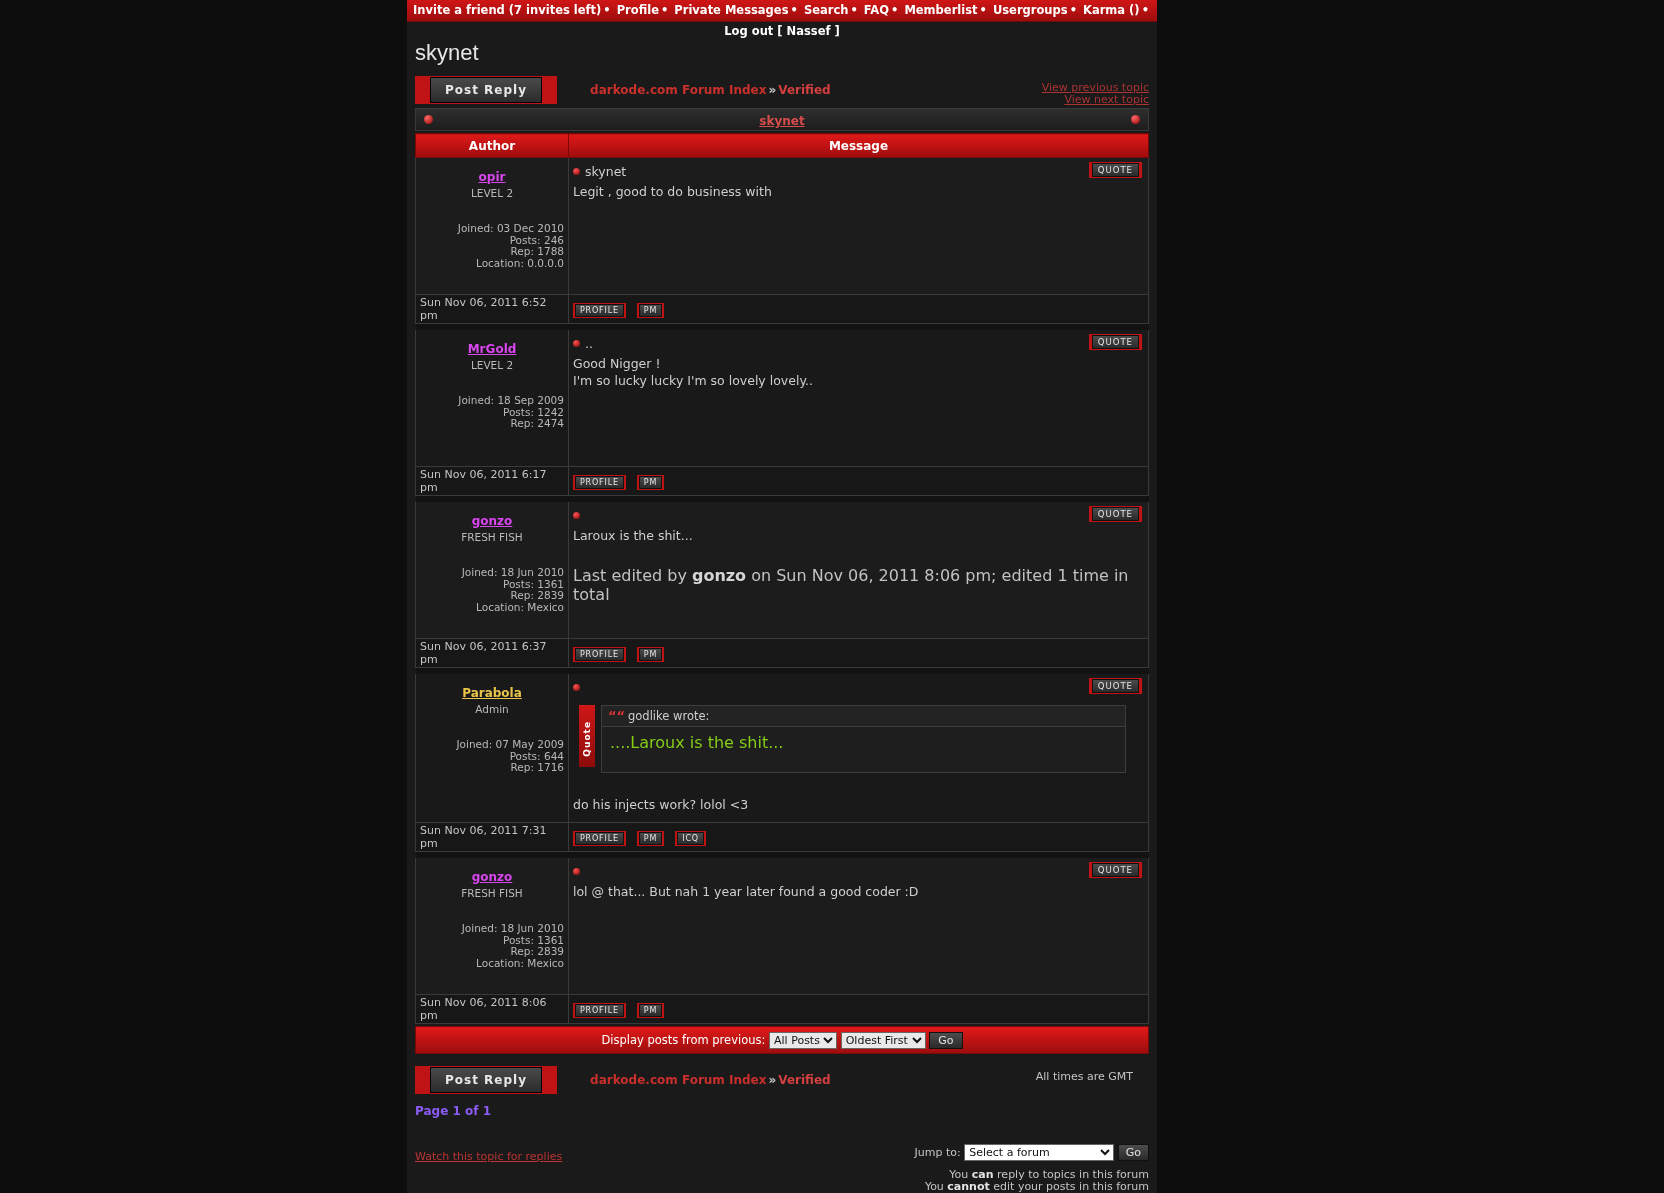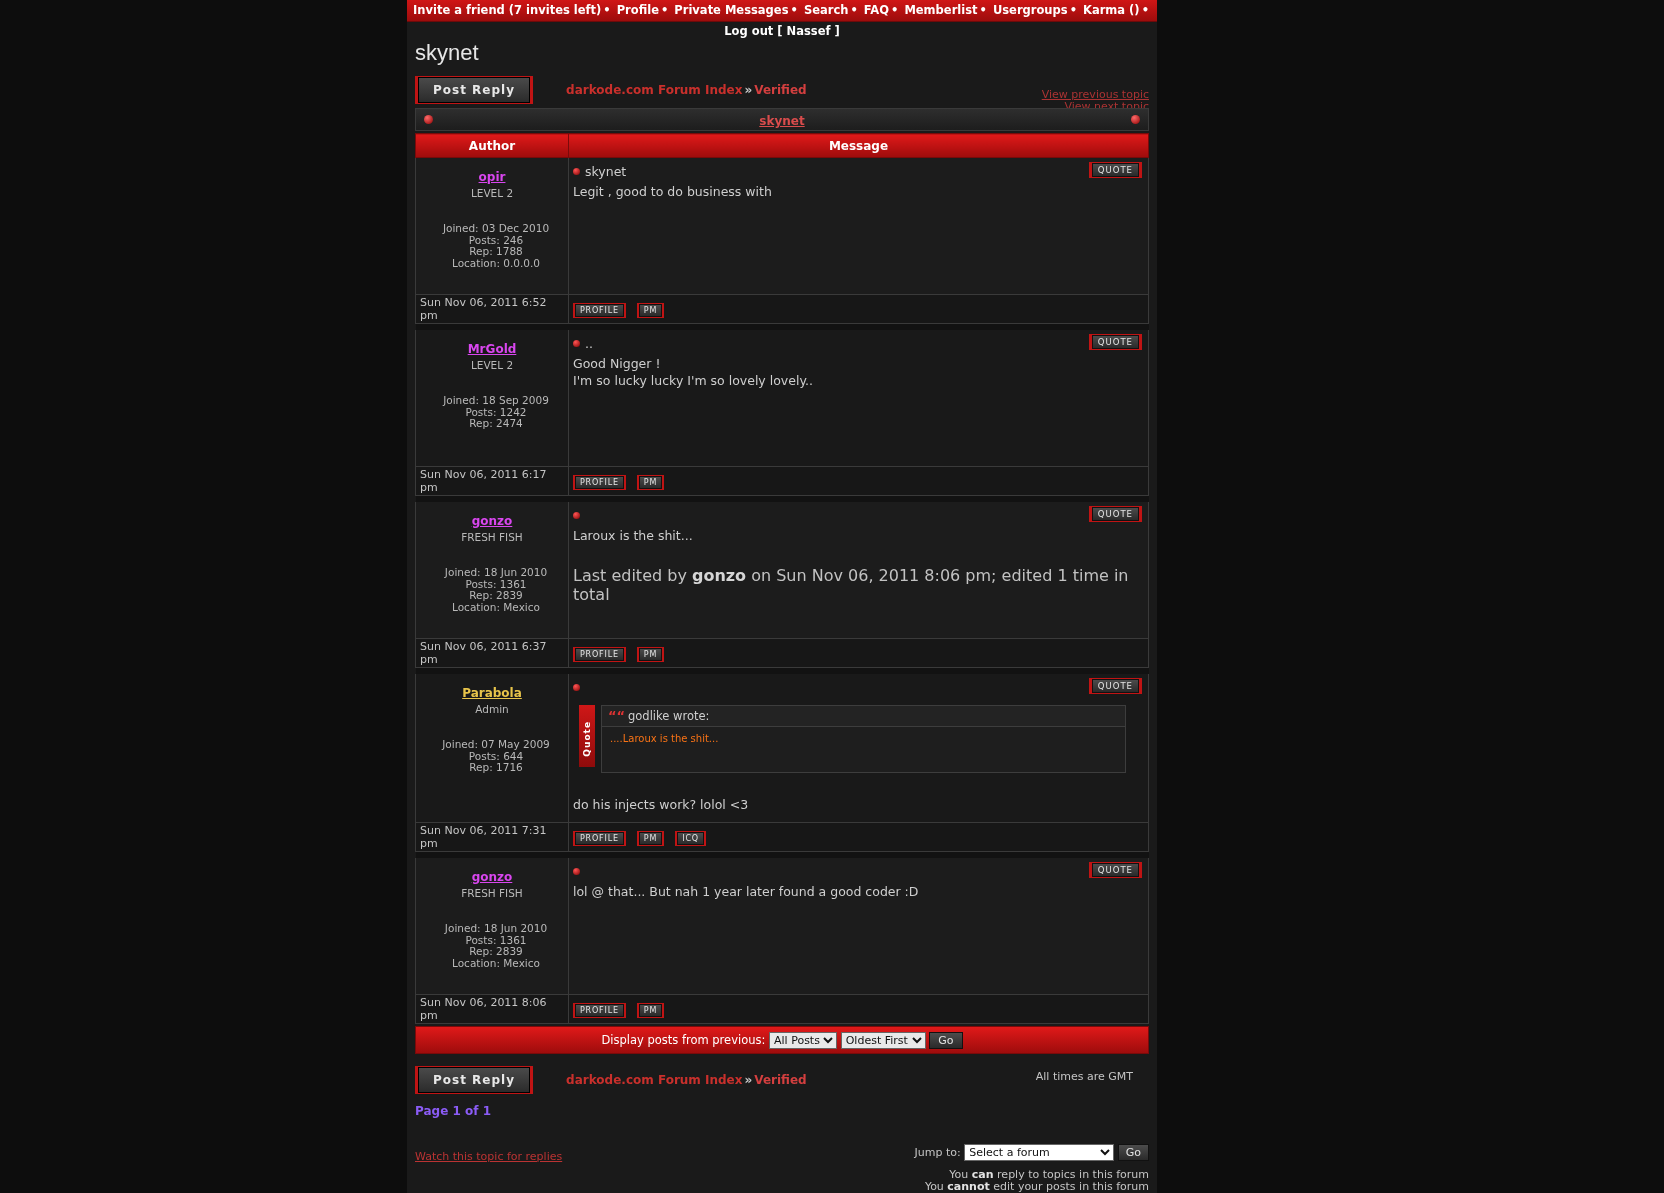--- a/index.html
+++ b/index.html
@@ -61,37 +61,37 @@
     font-size: 12px;
     font-weight: bold;
     font-family: "DejaVu Sans", sans-serif;
     padding: 5px 14px;
     letter-spacing: 1px;
     vertical-align: middle;
   }
   .btnwrap {
     display: inline-block;
     background: #c01414;
-    padding: 1px 3px;
+    padding: 1px 15px;
     vertical-align: middle;
   }
   .breadcrumb {
     display: inline-block;
     margin-left: 28px;
     font-size: 12px;
     font-weight: bold;
     vertical-align: middle;
   }
   .breadcrumb a { color: #c9302c; text-decoration: none; }
   .breadcrumb .arrow { color: #c9c9c9; padding: 0 2px;}
   .breadcrumb .verified { color: #d43f3f; }
   .viewlinks {
     position: absolute;
     right: 8px;
-    top: 13px;
+    top: 6px;
     text-align: right;
     font-size: 11px;
     line-height: 12px;
   }
   .viewlinks a { color: #a33; text-decoration: underline; display:block;}
 
   
   .topicband {
     margin: 0 8px;
     background: linear-gradient(#2e2e2e, #1d1d1d);
@@ -153,21 +153,21 @@
     text-decoration: underline;
   }
   .authname.red { color: #d946ef; }
   .authname.gold { color: #e8c44a; }
   .rank {
     font-size: 10.5px;
     color: #b9b9b9;
     margin-top: 2px;
   }
   .authmeta {
-    text-align: center;
+    text-align: right;
     margin: 24px 0 0 8px;
     font-size: 10.5px;
     color: #b9b9b9;
     line-height: 11.6px;
   }
   .msgcell {
     padding: 6px 8px 10px 4px;
     position: relative;
     font-size: 12.5px;
     color: #cfcfcf;
@@ -247,23 +247,23 @@
     position: absolute;
     left: 6px; top: 2px;
     color: #d33;
     font-size: 13px;
     font-weight: bold;
   }
   .quotebodyc {
     background: #1e1e1e;
     border: 1px solid #3d3d3d;
     border-top: none;
-    font-size: 10px;
-    color: #f97316;
-    padding: 6px 6px 28px 8px;
+    font-size: 16px;
+    color: #84cc16;
+    padding: 6px 6px 20px 8px;
   }
   .afterquote { margin-top: 24px; font-size: 12.5px; }
 
   
   .footrow td {
     border: 1px solid #3a3a3a;
     background: #171717;
     height: 19px;
   }
   .footdate {

